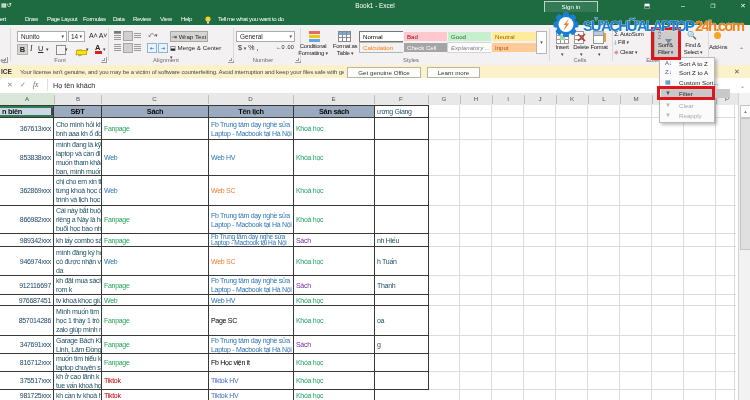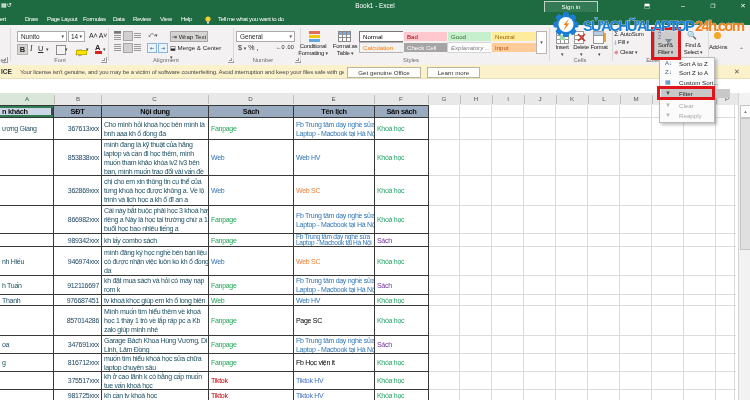--- a/index.html
+++ b/index.html
@@ -215,20 +215,28 @@
     <div style="position:absolute;left:714px;top:7px;width:7px;height:7px;border-radius:50%;background:#f5a623;"></div>
     <div class="rbtn-txt" style="position:absolute;left:705px;top:19px;width:26px;">Add-ins</div>
     <div style="position:absolute;left:739px;top:21px;font-size:6px;color:#555;">⌃</div>
   </div>
   <div class="abs" id="ybar">
     <div style="position:absolute;left:1px;top:0;height:13px;line-height:13px;font-size:6.6px;font-weight:bold;color:#333;">ICE</div>
     <div style="position:absolute;left:20px;top:0;width:324px;height:13px;line-height:13px;font-size:6.1px;letter-spacing:-0.15px;color:#4a4a4a;white-space:nowrap;overflow:hidden;">Your license isn't genuine, and you may be a victim of software counterfeiting. Avoid interruption and keep your files safe with genuine Office today.</div>
     <div class="ybtn" style="left:347px;width:72px;">Get genuine Office</div>
     <div class="ybtn" style="left:427px;width:51px;">Learn more</div>
     <div style="position:absolute;left:734px;top:0;height:13px;line-height:13px;font-size:7px;color:#555;">✕</div>
+  </div>
+  <div class="abs" id="fbar">
+    <div style="position:absolute;left:7px;top:3px;font-size:7px;color:#8a8a8a;">✕</div>
+    <div style="position:absolute;left:20px;top:3px;font-size:7px;color:#8a8a8a;">✓</div>
+    <div style="position:absolute;left:33px;top:2px;font-size:7.5px;font-style:italic;color:#666;font-family:'Liberation Serif',serif;">fx</div>
+    <div style="position:absolute;left:47px;top:1px;width:1px;height:12px;background:#e0e0e0;"></div>
+    <div style="position:absolute;left:53px;top:0;height:15px;line-height:15px;font-size:7.2px;color:#262626;">Họ tên khách</div>
+    <div style="position:absolute;left:740px;top:4px;font-size:6px;color:#777;">⌄</div>
   </div>
   <div class="abs" id="colhead">
     <div style="position:absolute;left:0;top:0;width:54px;height:12px;background:#dbe6db;border-bottom:2px solid #217346;"></div>
     <div class="clet" style="left:0;width:54px;color:#1e6b41;">A</div>
     <div class="clet" style="left:54px;width:48px;">B</div>
     <div class="clet" style="left:101px;width:107px;">C</div>
     <div class="clet" style="left:208px;width:85px;">D</div>
     <div class="clet" style="left:293px;width:81px;">E</div>
     <div class="clet" style="left:374px;width:54px;">F</div>
     <div class="clet" style="left:428px;width:32px;">G</div>
@@ -276,23 +284,22 @@
     <div class="hgl" style="top:141px;"></div>
     <div class="hgl" style="top:170px;"></div>
     <div class="hgl" style="top:189px;"></div>
     <div class="hgl" style="top:200px;"></div>
     <div class="hgl" style="top:230px;"></div>
     <div class="hgl" style="top:248px;"></div>
     <div class="hgl" style="top:266px;"></div>
     <div class="hgl" style="top:284px;"></div>
 
     <div id="tbl">
-      <div class="cell th" style="background:#ccd7e8;box-shadow:inset 0 2px 0 #2f7d52, inset 0 -2px 0 #2f7d52, inset -2px 0 0 #444;justify-content:flex-start;">n khách</div>
+      <div class="cell th" style="background:#ccd7e8;box-shadow:inset 0 2px 0 #2f7d52, inset 0 -2px 0 #2f7d52, inset -2px 0 0 #444;justify-content:flex-start;">n biên</div>
       <div class="cell th">SĐT</div>
-      <div class="cell th">Nội dung</div>
       <div class="cell th">Sách</div>
       <div class="cell th">Tên lịch</div>
       <div class="cell th">Sản sách</div>
       <div class="cell ca">ương Giang</div>
       <div class="cell cb">367613xxx</div>
       <div class="cell">Cho mình hỏi khoá học bên mình là<br>bnh aaa kh ổ đồng đa</div>
       <div class="cell" style="color:#23a455;">Fanpage</div>
       <div class="cell" style="color:#2e75b6;">Fb Trung tâm dạy nghề sửa<br>Laptop - Macbook tại Hà Nội</div>
       <div class="cell" style="color:#21a366;">Khoá học</div>
       <div class="cell ca"></div>

